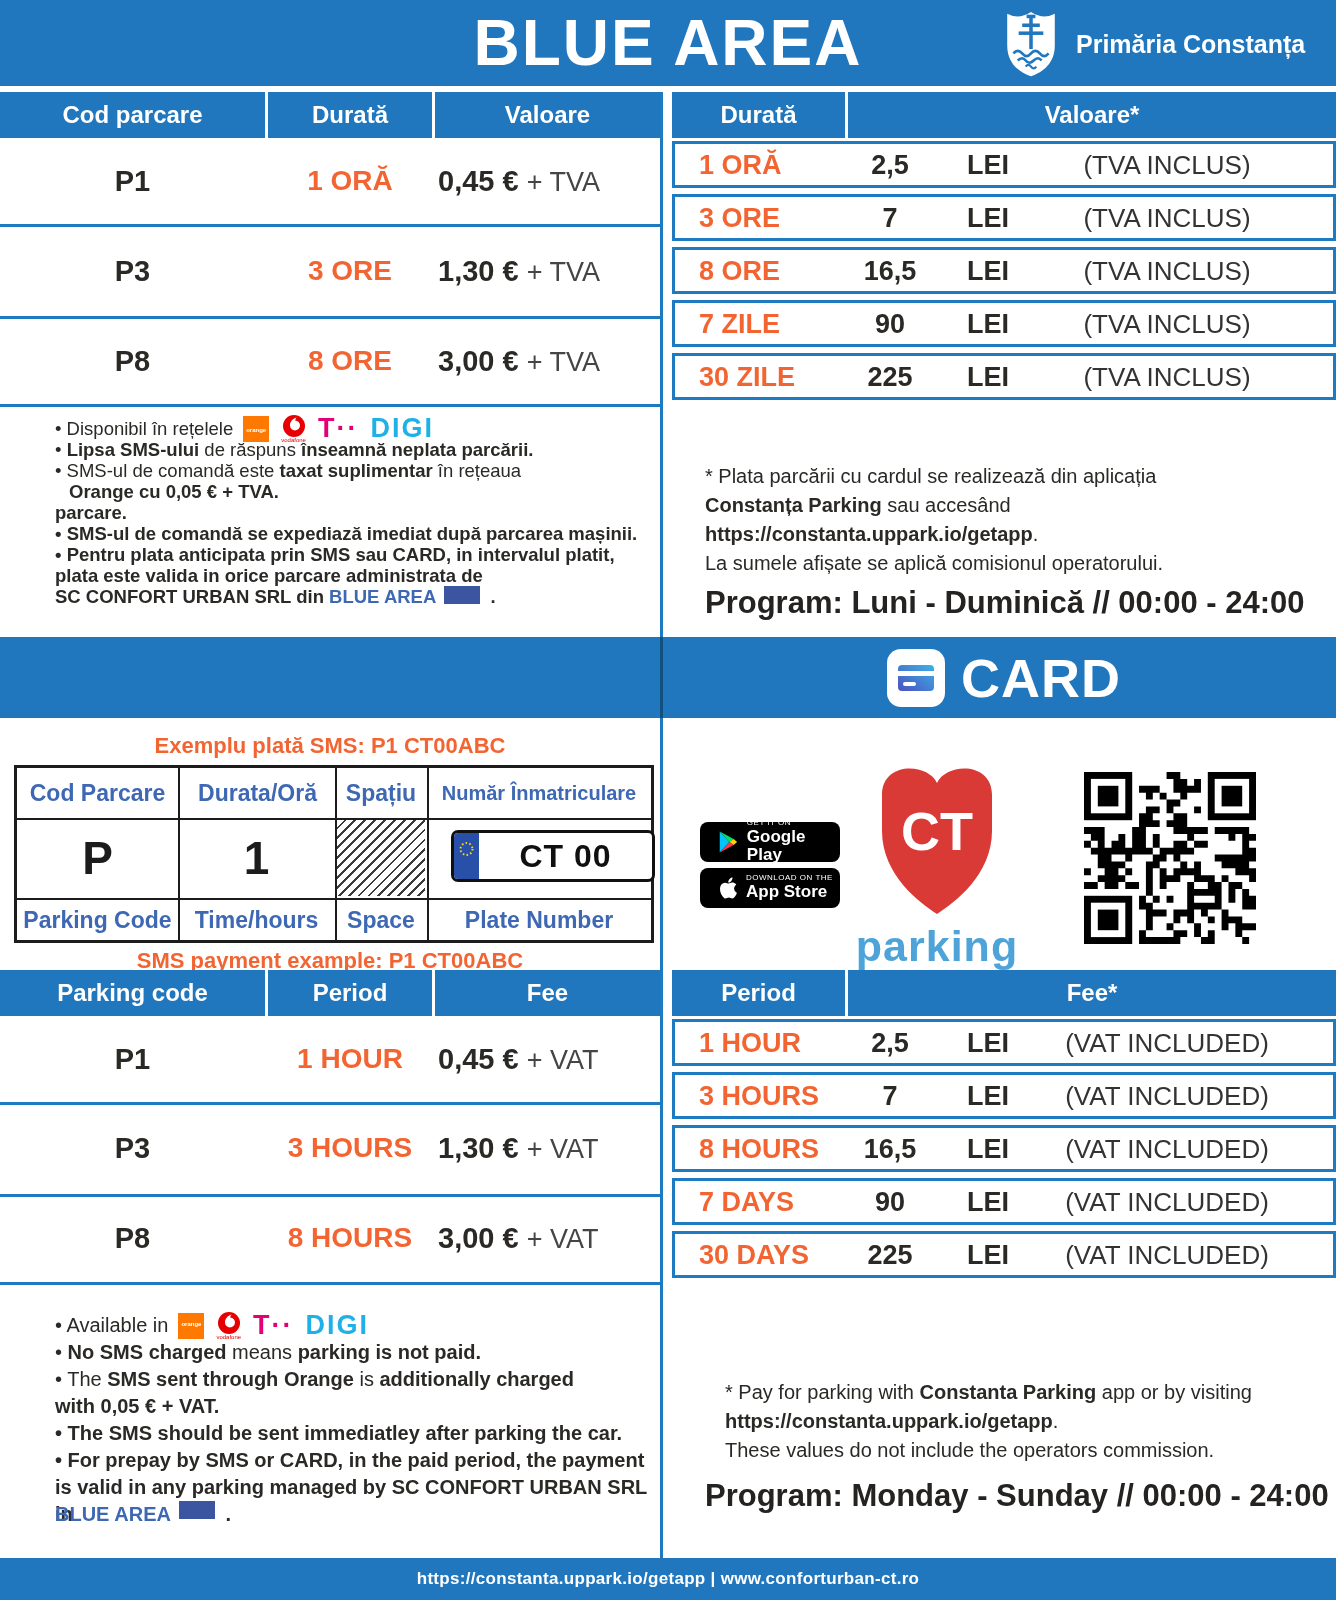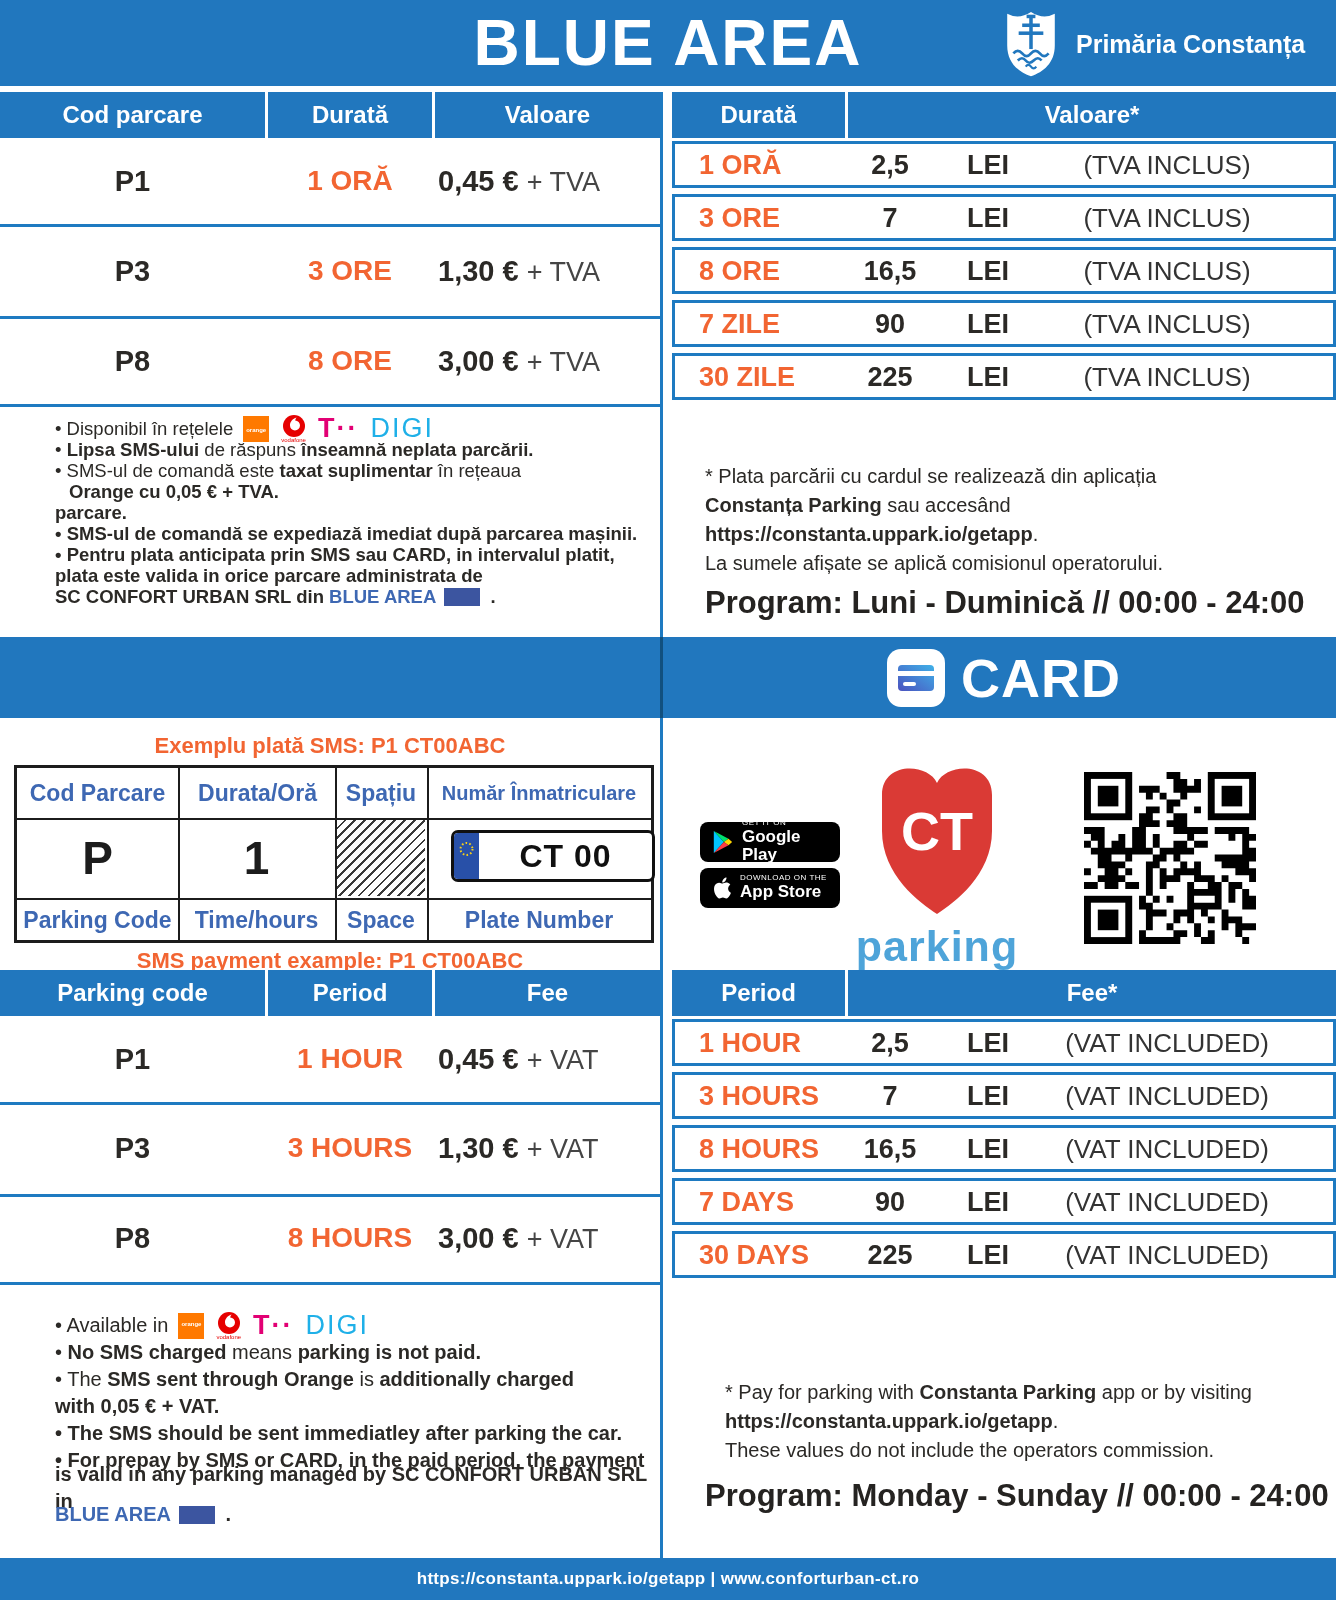--- a/index.html
+++ b/index.html
@@ -34,53 +34,53 @@
   .rr{position:absolute;top:50%;transform:translateY(-50%);white-space:nowrap;}
   .rr-dur{left:24px;font-size:27px;font-weight:800;color:var(--orange);}
   .rr-amt{left:150px;width:130px;text-align:center;font-size:27px;font-weight:800;color:var(--dark);}
   .rr-cur{left:292px;width:80px;text-align:left;font-size:27px;font-weight:800;color:var(--dark);}
   .rr-note{left:352px;width:280px;text-align:center;font-size:26px;font-weight:400;color:#333;}
   
   .vdivider{left:660px;top:92px;width:3px;height:1466px;background:var(--blueline);}
   .vdivider-dark{left:660px;top:637px;width:3px;height:81px;background:#11507f;}
   
   .notes{color:var(--dark);}
-  .nline{white-space:pre-wrap;display:flex;align-items:center;}
+  .nline{white-space:pre-wrap;display:flex;}
   .ro-notes .nline{font-size:18.5px;line-height:21px;height:21px;}
   .en-notes .nline{font-size:20px;line-height:27px;height:27px;}
   .indent{padding-left:14px;}
   .swatch{display:inline-block;width:36px;height:18px;background:var(--swatch);margin:0 5px 0 8px;}
   .cardnotes .nline{font-size:20px;line-height:29px;height:29px;}
   .program{font-size:31px;font-weight:800;color:#252321;white-space:nowrap;}
   
   .ops{display:inline-flex;align-items:center;gap:12px;margin-left:10px;}
   .op-orange{position:relative;width:26px;height:26px;background:var(--oplogo);display:inline-block;flex:0 0 auto;}
   .op-orange b{position:absolute;left:0;right:0;bottom:1px;text-align:center;color:#fff;font-size:6px;font-weight:700;}
   .op-vf{display:inline-flex;flex-direction:column;align-items:center;line-height:1;}
   .op-vf small{font-size:6px;color:var(--vred);margin-top:-1px;}
   .op-t{color:var(--magenta);font-size:27px;font-weight:800;letter-spacing:2px;}
-  .op-digi{color:var(--digi);font-size:27px;font-weight:400;letter-spacing:2px;}
+  .op-digi{color:var(--digi);font-size:27px;font-weight:700;letter-spacing:2px;}
   
   .midband{left:0;top:637px;width:1336px;height:81px;background:var(--blue);}
   .bandgroup{position:absolute;top:0;height:81px;display:flex;align-items:center;justify-content:center;gap:16px;}
   .band-label{color:#fff;font-size:54px;font-weight:800;letter-spacing:1px;}
   .wicon{width:58px;height:58px;background:#fff;border-radius:14px;position:relative;flex:0 0 auto;}
   
   .ex-title{left:0;width:660px;text-align:center;color:var(--orange);font-size:22px;font-weight:800;}
   .ex-table{left:14px;top:765px;width:640px;height:178px;border:3px solid #1c1c1c;box-sizing:border-box;background:#fff;}
   .ex-v{position:absolute;top:0;width:2px;height:172px;background:#1c1c1c;}
   .ex-h{position:absolute;left:0;width:634px;height:2px;background:#1c1c1c;}
   .ex-th{position:absolute;color:var(--royal);font-weight:800;text-align:center;}
   .ex-big{position:absolute;font-size:46px;font-weight:800;color:#1c1c1c;text-align:center;}
   .hatch{position:absolute;background:repeating-linear-gradient(135deg,#fff 0 5px,#3a3a3a 5px 7px);}
   .plate{position:absolute;left:434px;top:62px;width:204px;height:52px;border:3px solid #101010;border-radius:7px;background:#fff;display:flex;overflow:hidden;box-sizing:border-box;}
   .plate-strip{width:25px;background:#2850a8;position:relative;flex:0 0 auto;}
   .plate-txt{flex:1;text-align:center;font-size:32px;font-weight:800;color:#101010;line-height:46px;letter-spacing:1px;}
   
-  .store-badge{left:700px;width:140px;height:40px;background:#000;border-radius:8px;display:flex;align-items:center;gap:8px;padding-left:12px;box-sizing:border-box;cursor:pointer;}
+  .store-badge{left:700px;width:140px;height:40px;background:#000;border-radius:8px;display:flex;align-items:center;gap:8px;padding-left:18px;box-sizing:border-box;cursor:pointer;}
   .badge-text{display:flex;flex-direction:column;color:#fff;line-height:1.1;}
   .badge-text em{font-style:normal;font-size:8px;letter-spacing:.5px;}
   .badge-text strong{font-size:17px;font-weight:700;}
   .ct-mono{left:872px;top:800px;width:130px;text-align:center;color:#fff;font-size:54px;font-weight:800;}
   .ct-word{left:832px;top:922px;width:210px;text-align:center;color:var(--pkblue);font-size:43px;font-weight:800;letter-spacing:1px;}
   
   .footer{left:0;top:1558px;width:1336px;height:42px;background:var(--blue);}
   .footer-txt{left:0;top:1558px;width:1336px;height:42px;line-height:42px;text-align:center;color:#fff;font-size:17px;font-weight:700;letter-spacing:.3px;}
 </style>
 </head>

